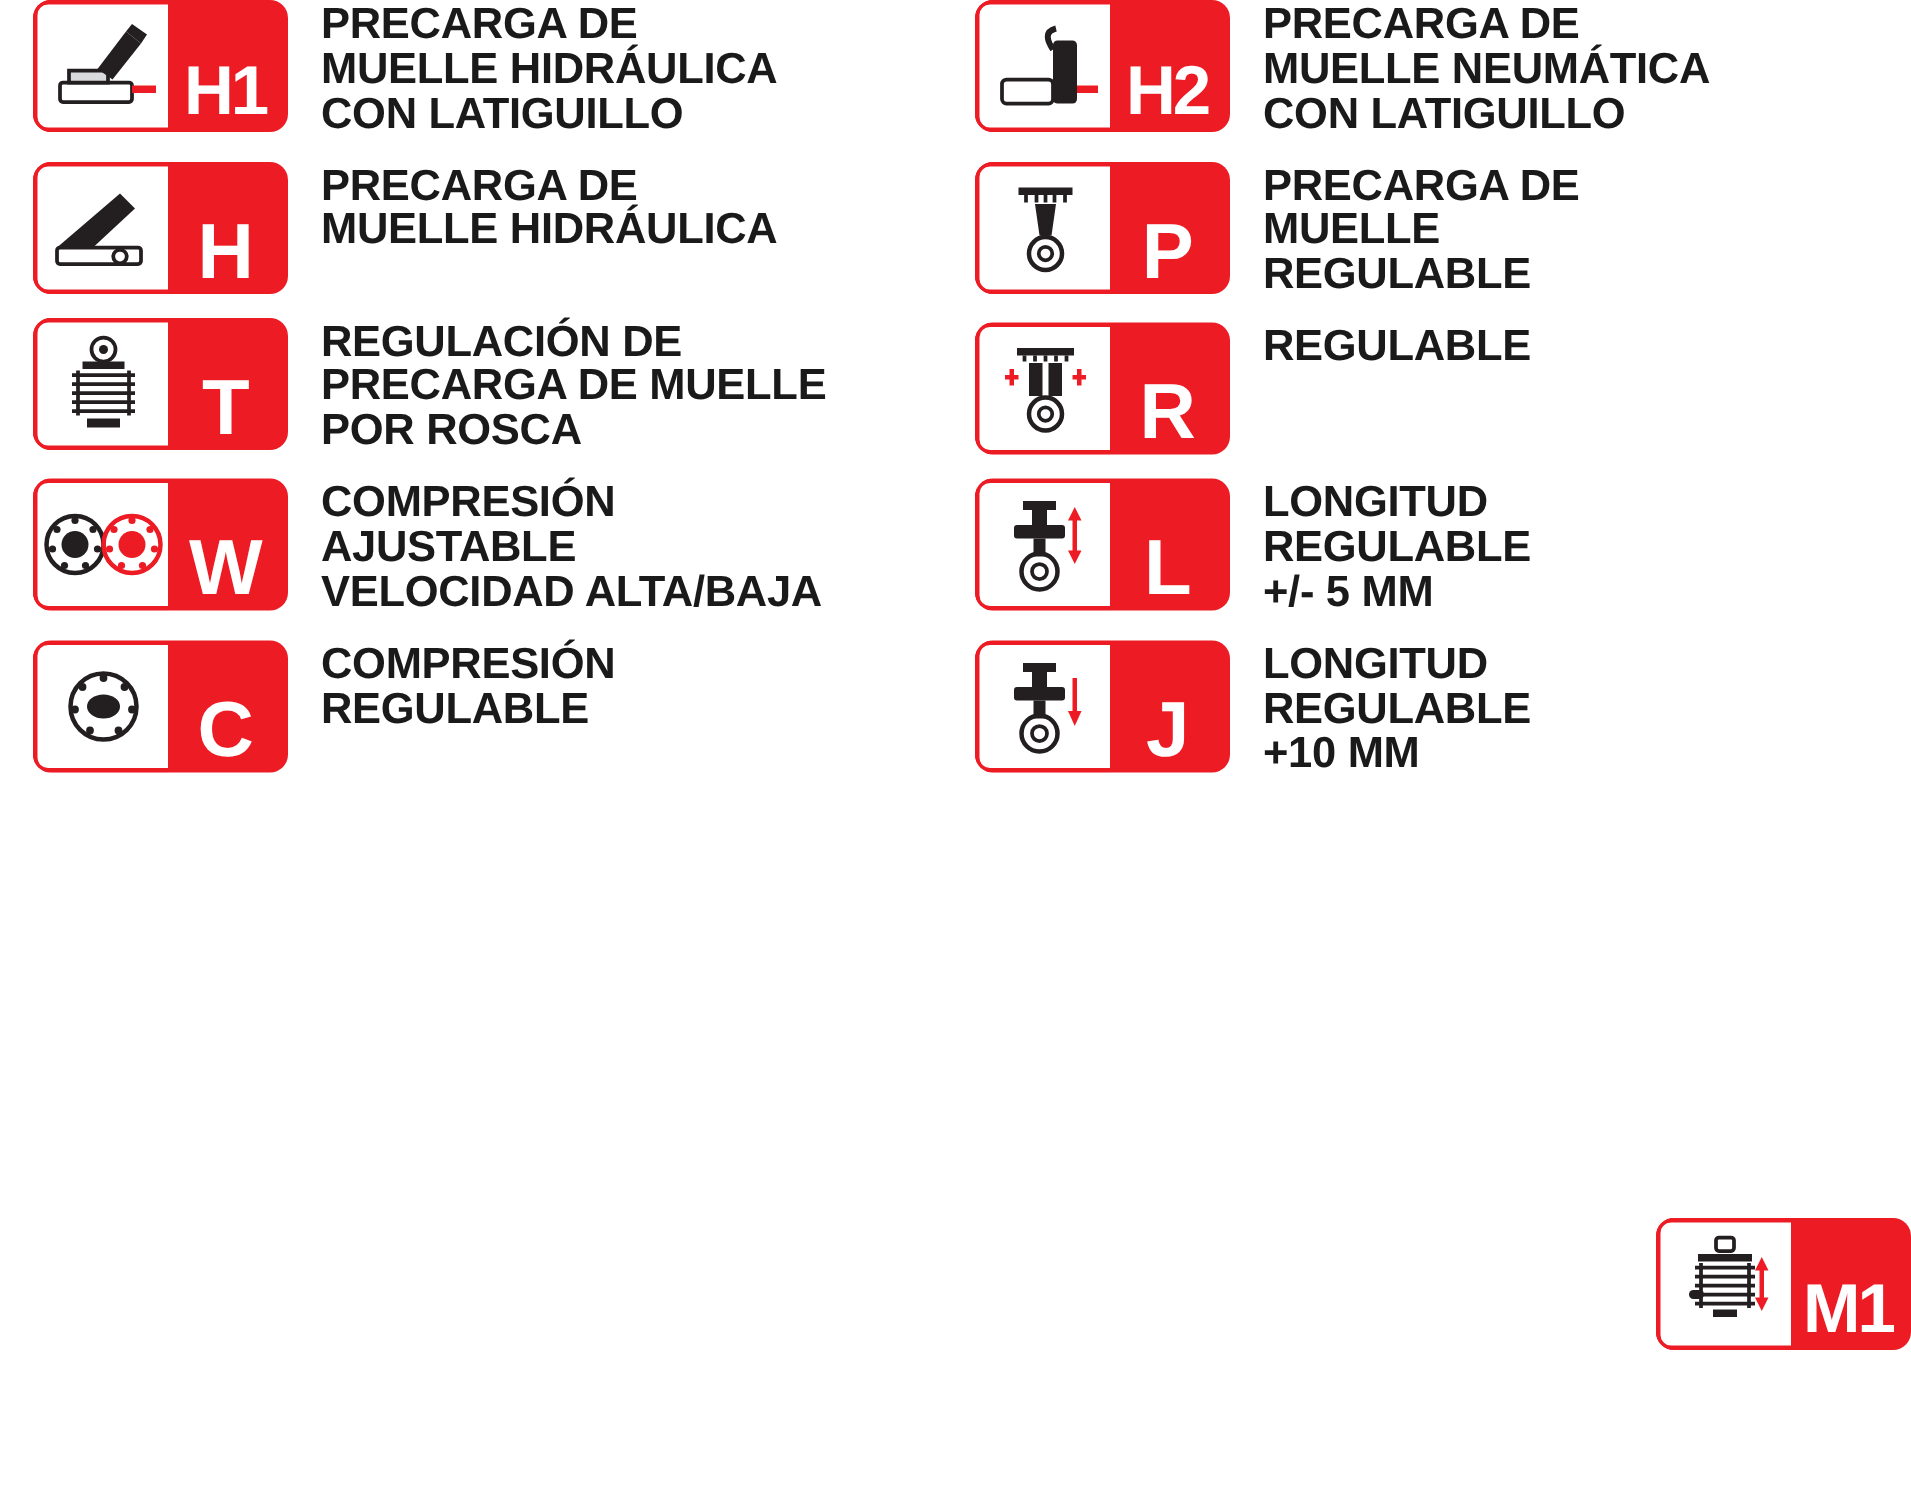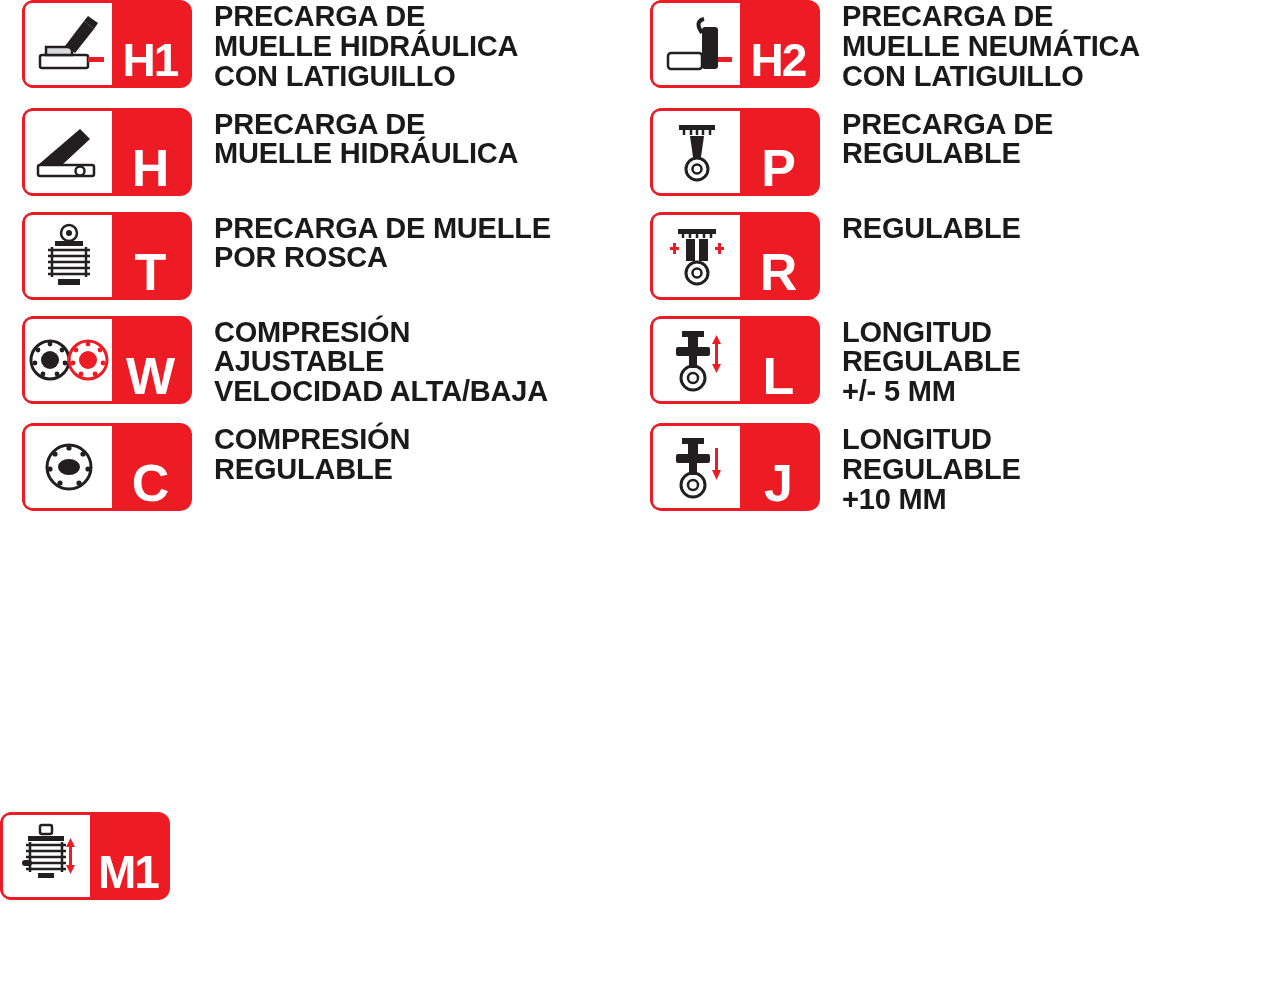--- a/index.html
+++ b/index.html
@@ -88,21 +88,21 @@
   }
   .label .ln { display: block; white-space: nowrap; }
 
   
   .bottom-row {
     position: absolute;
     left: 0;
     right: 0;
     top: 812px;
     display: flex;
-    justify-content: flex-start;
+    justify-content: flex-end;
   }
   .bottom-row .legend-row { margin-bottom: 0; }
 </style>
 </head>
 <body>
 
 <div id="legend">
 
   <div class="col col-left">
 
@@ -158,20 +158,21 @@
               <line x1="8" y1="51" x2="50" y2="51"></line>
               <line x1="12" y1="24" x2="12" y2="54"></line>
               <line x1="46" y1="24" x2="46" y2="54"></line>
             </g>
             <rect x="18" y="56" width="22" height="6" fill="#231f20"></rect>
           </svg>
         </div>
         <div class="code">T</div>
       </div>
       <div class="label">
+        <span class="ln">REGULACIÓN DE</span>
         <span class="ln">PRECARGA DE MUELLE</span>
         <span class="ln">POR ROSCA</span>
       </div>
     </div>
 
     <div class="legend-row">
       <div class="badge">
         <div class="pic">
           <svg width="80" height="46" viewBox="0 0 80 46">
             <g>
@@ -273,20 +274,21 @@
             </g>
             <path d="M19 17 L33 17 L30 38 L22 38 Z" fill="#231f20"></path>
             <circle cx="26" cy="50" r="11" fill="none" stroke="#231f20" stroke-width="3"></circle>
             <circle cx="26" cy="50" r="4.5" fill="none" stroke="#231f20" stroke-width="2.5"></circle>
           </svg>
         </div>
         <div class="code">P</div>
       </div>
       <div class="label">
         <span class="ln">PRECARGA DE</span>
+        <span class="ln">MUELLE</span>
         <span class="ln">REGULABLE</span>
       </div>
     </div>
 
     <div class="legend-row">
       <div class="badge">
         <div class="pic">
           <svg width="58" height="66" viewBox="0 0 58 66">
             <rect x="10" y="6" width="38" height="5" fill="#231f20"></rect>
             <g stroke="#231f20" stroke-width="2.5">

